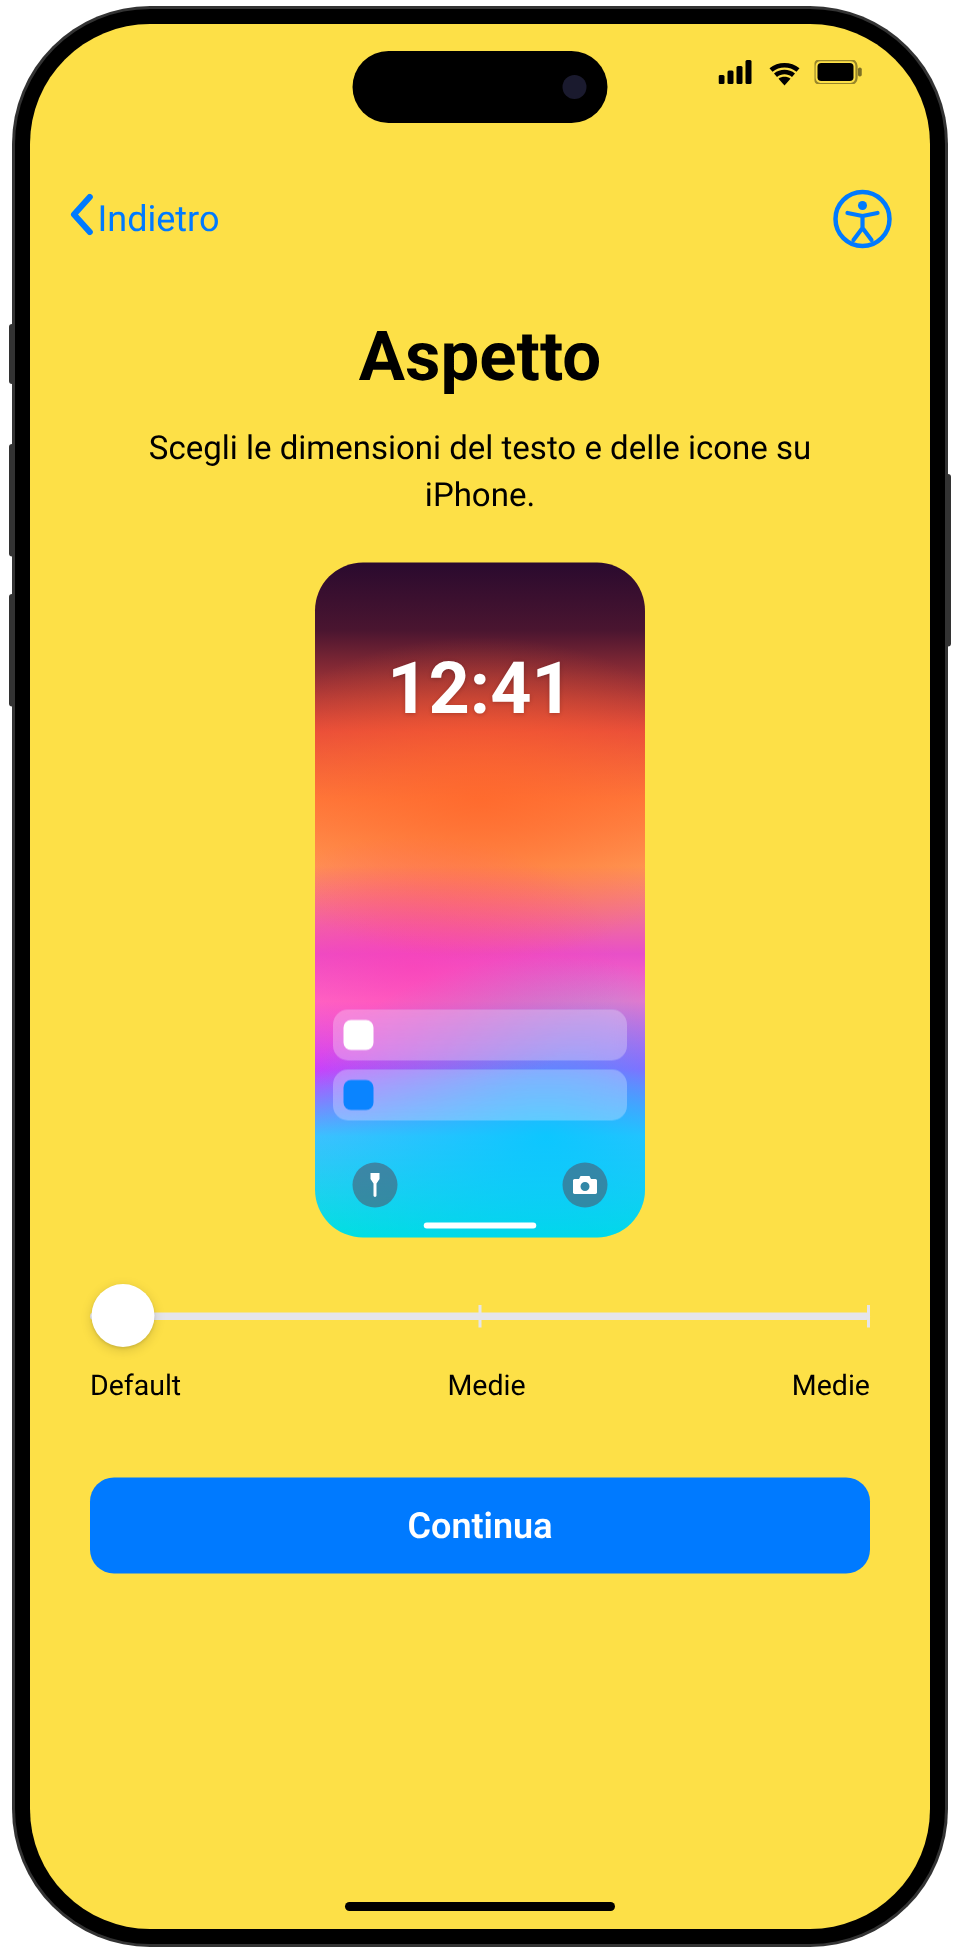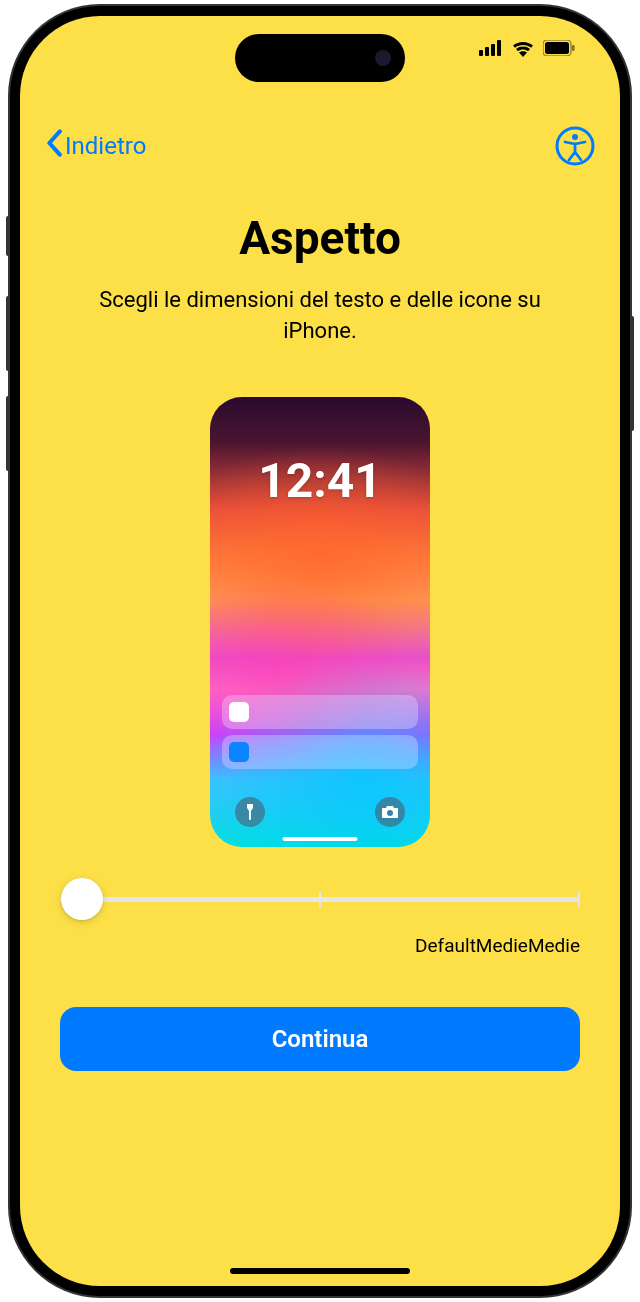--- a/index.html
+++ b/index.html
@@ -124,21 +124,21 @@
       font-weight: 700;
       color: #000;
       margin-bottom: 20px;
     }
     
     .subtitle {
       font-size: 22px;
       color: #000;
       text-align: center;
       line-height: 1.4;
-      margin-bottom: 50px;
+      margin-bottom: 28px;
       padding: 0 10px;
     }
     
     .phone-preview {
       width: 220px;
       height: 450px;
       border-radius: 32px;
       overflow: hidden;
       position: relative;
       background: linear-gradient(180deg, 
@@ -267,21 +267,21 @@
       height: 42px;
       background: #fff;
       border-radius: 50%;
       box-shadow: 0 2px 8px rgba(0,0,0,0.15), 0 1px 2px rgba(0,0,0,0.1);
       cursor: pointer;
     }
     
     .slider-labels {
       width: 100%;
       display: flex;
-      justify-content: flex-end;
+      justify-content: space-between;
       font-size: 19px;
       color: #000;
       margin-bottom: 50px;
       margin-top: 20px;
     }
     
     .continue-button {
       width: 100%;
       height: 64px;
       background: #007AFF;

